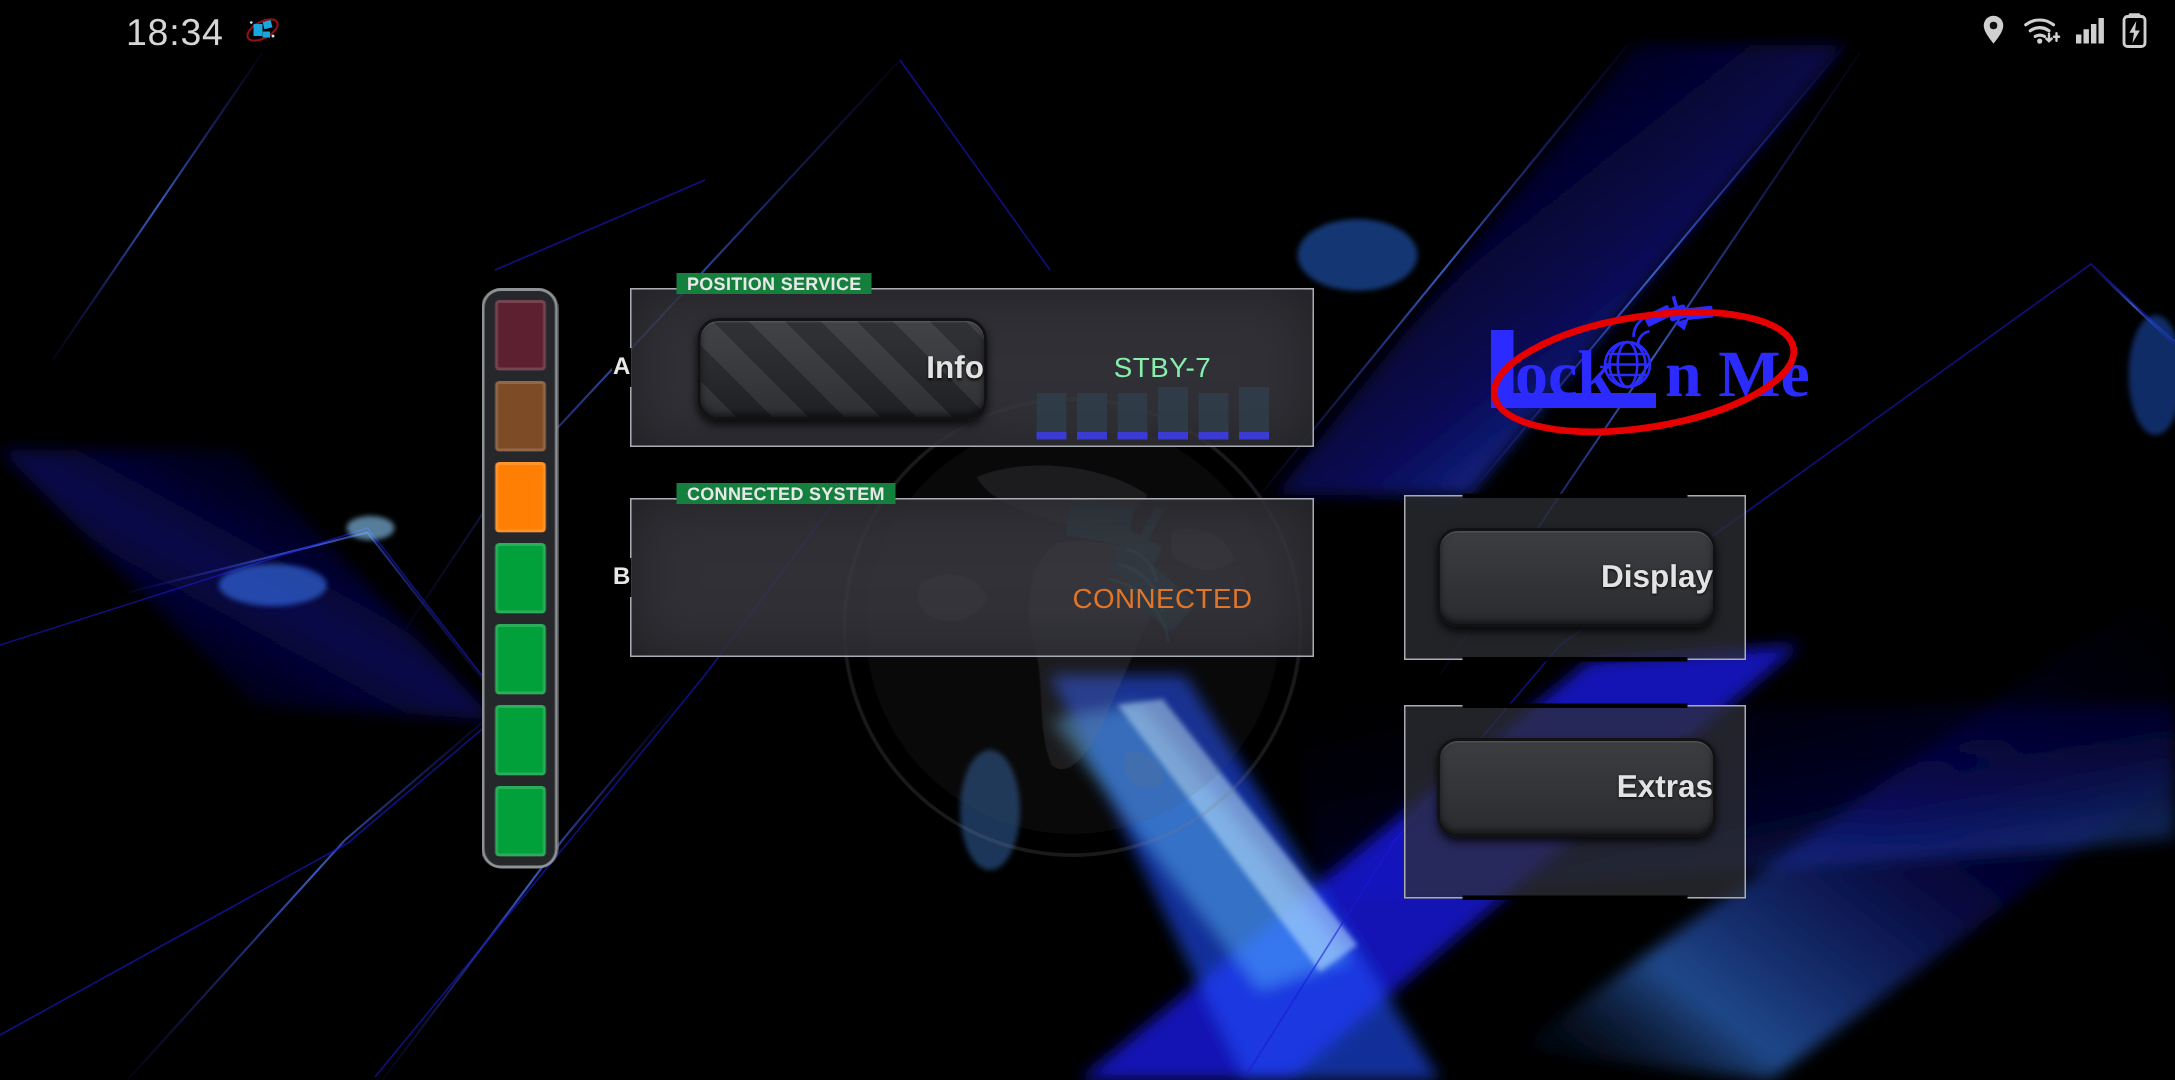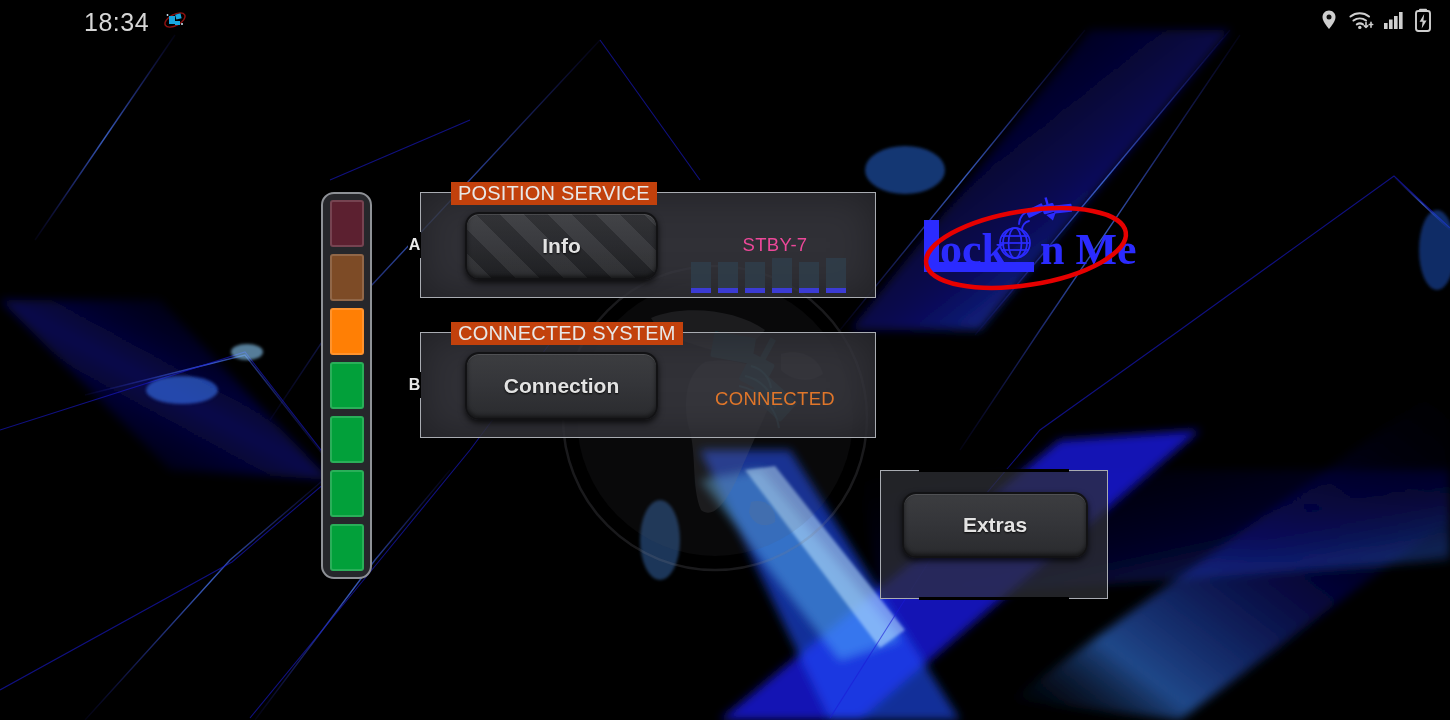--- a/index.html
+++ b/index.html
@@ -75,24 +75,24 @@
     position: absolute;
     z-index: 12;
     border: 1.5px solid #a9acb2;
     background: rgba(58,59,66,.82);
     box-shadow: inset 0 0 40px rgba(0,0,0,.35);
   }
   .panel .legend {
     position: absolute;
     top: -11px; left: 30px;
     padding: 0 7px;
-    background: #c2410c;
+    background: #15803d;
     color: #e8e8e8;
-    font-size: 20px;
-    font-weight: normal;
+    font-size: 12px;
+    font-weight: bold;
     letter-spacing: .2px;
     white-space: nowrap;
   }
   .panel .sidelabel {
     position: absolute;
     left: -13px; top: 50%;
     transform: translateY(-50%);
     padding: 5px 0;
     background: #000;
     color: #e8e8e8;
@@ -113,21 +113,21 @@
     border-radius: 14px;
     background: linear-gradient(180deg, #3c3d40 0%, #343539 48%, #2a2b2e 100%);
     border: 2px solid #121214;
     box-shadow:
       inset 0 1px 0 rgba(255,255,255,.13),
       inset 0 -2px 4px rgba(0,0,0,.55),
       0 3px 6px rgba(0,0,0,.75);
     color: #e3e3e3;
     font-size: 21px;
     font-weight: bold;
-    display: flex; align-items: center; justify-content: center;
+    display: flex; align-items: center; justify-content: flex-end;
     cursor: pointer;
     overflow: hidden;
   }
   .btn3d.striped {
     background:
       repeating-linear-gradient(45deg,
         rgba(255,255,255,.055) 0px,
         rgba(255,255,255,.055) 17px,
         rgba(0,0,0,.10) 17px,
         rgba(0,0,0,.10) 34px),
@@ -170,27 +170,27 @@
   .rpanel::before, .rpanel::after {
     content: "";
     position: absolute;
     left: 38px; right: 38px;
     height: 3px;
     background: #000;
   }
   .rpanel::before { top: -2px; }
   .rpanel::after  { bottom: -2px; }
   #panel-display { left: 936px; top: 330px; width: 228px; height: 110px; }
-  #panel-extras  { left: 880px; top: 470px; width: 228px; height: 129px; }
+  #panel-extras  { left: 936px; top: 470px; width: 228px; height: 129px; }
   .rpanel .btn3d { left: 21px; top: 21px; width: 186px; height: 66px; }
 
   
   #logo {
     position: absolute;
-    left: 914px; top: 196px;
+    left: 984px; top: 196px;
     width: 228px; height: 98px;
     z-index: 13;
     pointer-events: none;
     text-align: center;
   }
 </style>
 </head>
 <body>
 
 <div id="screen">
@@ -385,29 +385,26 @@
         </div>
         <div class="sat-bar">
           <i style="height: 26px;"></i>
           <b></b>
         </div>
         <div class="sat-bar">
           <i style="height: 30px;"></i>
           <b></b>
         </div>
       </div>
-    <div class="status-text" id="status-a" style="color: #ec4899;">STBY-7</div>
+    <div class="status-text" id="status-a" style="color: #86efac;">STBY-7</div>
   </div>
 
   <div class="panel" id="panel-b">
     <div class="legend">CONNECTED SYSTEM</div>
     <div class="sidelabel">B</div>
-    <div class="btn3d panel-btn">
-      <span>Connection</span>
-    </div>
     <div class="status-text" id="status-b" style="color: rgb(224, 118, 42); margin-top: 14px;">CONNECTED</div>
   </div>
 
 
   <div id="logo">
     <svg viewBox="0 0 228 98" xmlns="http://www.w3.org/2000/svg">
 
       <g fill="#2b2bff" transform="translate(116,6) rotate(-16)">
         <rect x="10" y="7" width="12" height="9" rx="1.5"></rect>
         <rect x="-8" y="6" width="18" height="8" rx="1" transform="rotate(-10)"></rect>
@@ -435,20 +432,25 @@
 
       <g fill="none" stroke="#2b2bff" stroke-width="1.8" stroke-linecap="round">
         <path d="M108,34 a9,9 0 0 1 7,-9"></path>
         <path d="M105,28 a15,15 0 0 1 12,-14"></path>
       </g>
 
       <ellipse cx="112" cy="52" rx="101" ry="37" fill="none" stroke="#e60000" stroke-width="4.5" transform="rotate(-9 112 52)"></ellipse>
     </svg>
   </div>
 
+  <div class="rpanel" id="panel-display">
+    <div class="btn3d">
+      <span>Display</span>
+    </div>
+  </div>
 
   <div class="rpanel" id="panel-extras">
     <div class="btn3d">
       <span>Extras</span>
     </div>
   </div>
 
 </div>
 
 </body></html>

